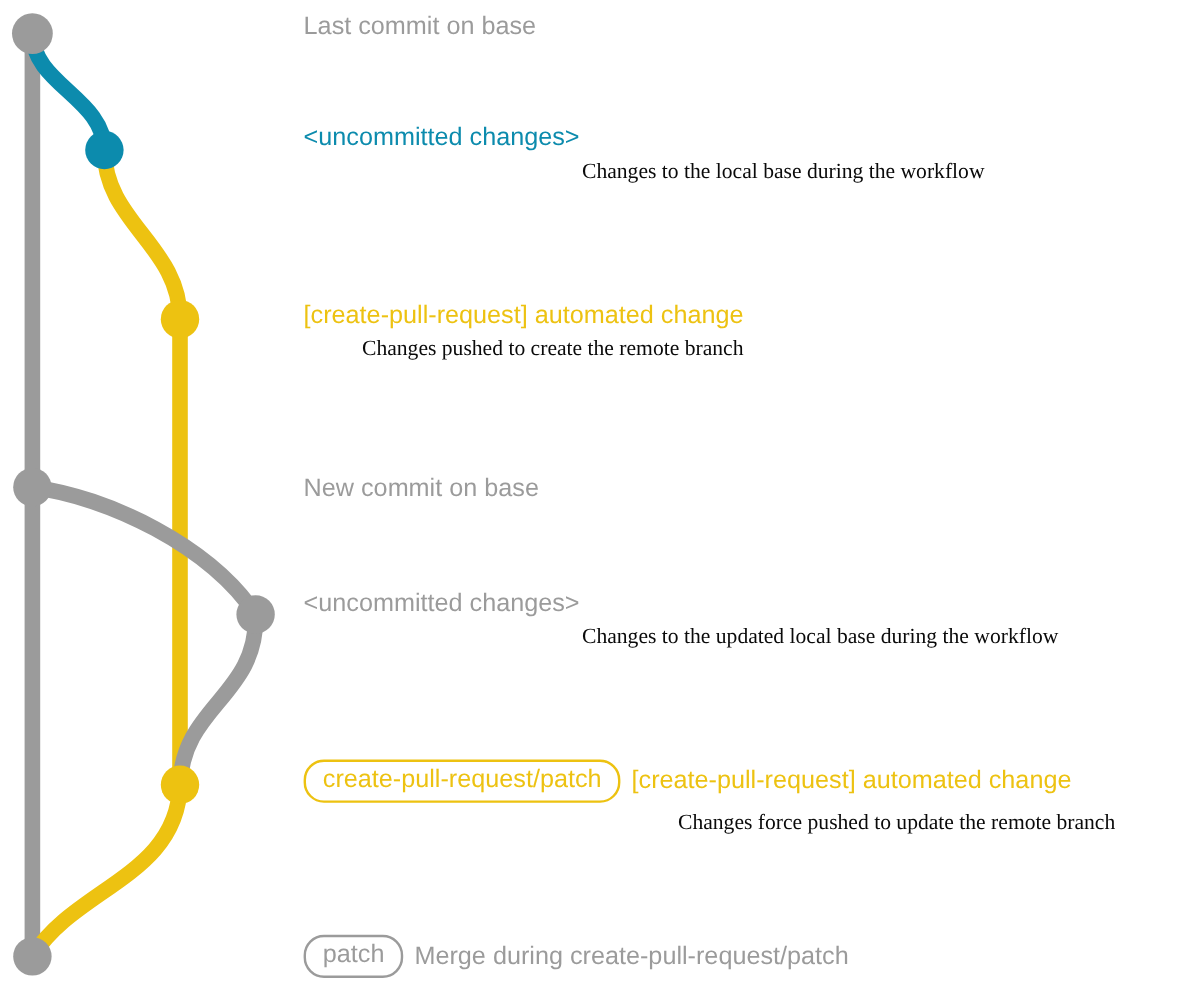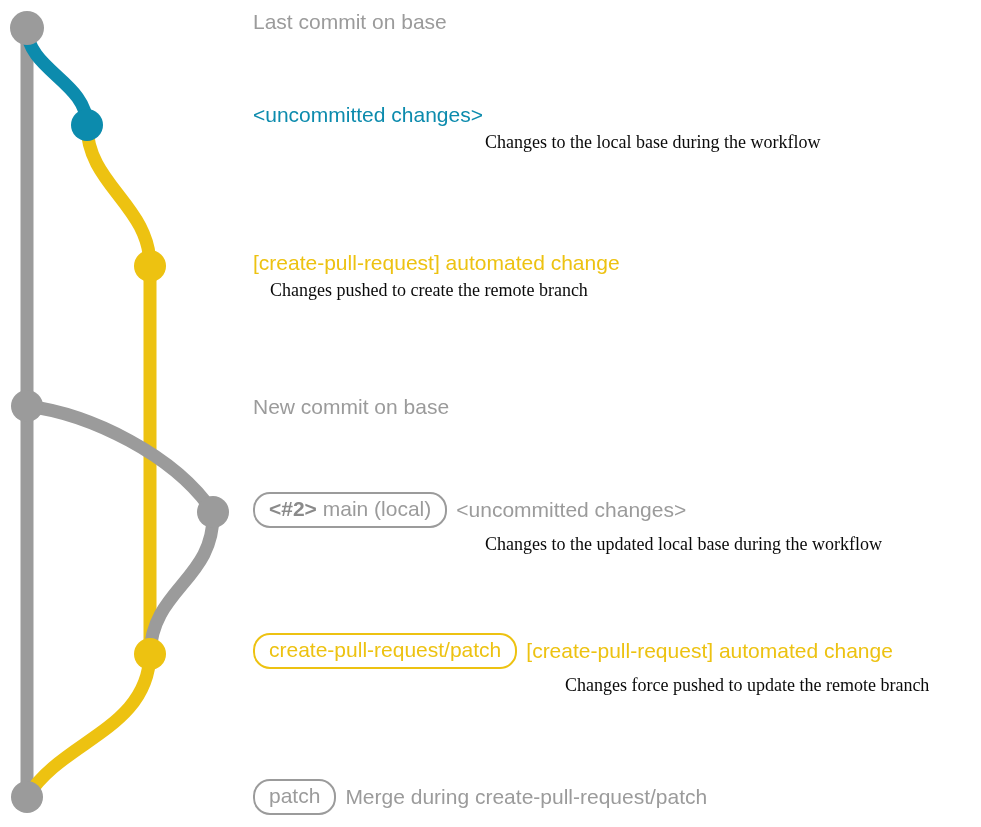--- a/index.html
+++ b/index.html
@@ -75,21 +75,21 @@
     font-family: "Liberation Serif", serif;
     font-size: 18px;
     color: #0a0a0a;
     white-space: nowrap;
     margin-top: 6px;
   }
 
   
   .theme-gray  { color: #9b9b9b; }
   .theme-teal  { color: #0c8bad; }
-  .theme-amber { color: #edc211; }
+  .theme-amber { color: #edc211; text-align: right; }
 
   .theme-gray .badge-id { color: #8a8a8a; }
 
   .plain-label {
     font-size: 21px;
     line-height: 1.05;
     color: #9b9b9b;
     white-space: nowrap;
   }
 
@@ -159,21 +159,20 @@
   </div>
 
   <div class="commit-row" id="row-new-commit">
     <div class="row-head">
       <span class="plain-label">New commit on base</span>
     </div>
   </div>
 
   <div class="commit-row theme-gray" id="row-local-2">
     <div class="row-head">
-      <span class="badge"><span class="badge-id">&lt;#2&gt;</span><span class="badge-rest"> main (local)</span></span>
       <span class="headline">&lt;uncommitted changes&gt;</span>
     </div>
     <div class="subline">Changes to the updated local base during the workflow</div>
   </div>
 
   <div class="commit-row theme-amber" id="row-automated-2">
     <div class="row-head">
       <span class="badge"><span class="badge-rest">create-pull-request/patch</span></span>
       <span class="headline">[create-pull-request] automated change</span>
     </div>

